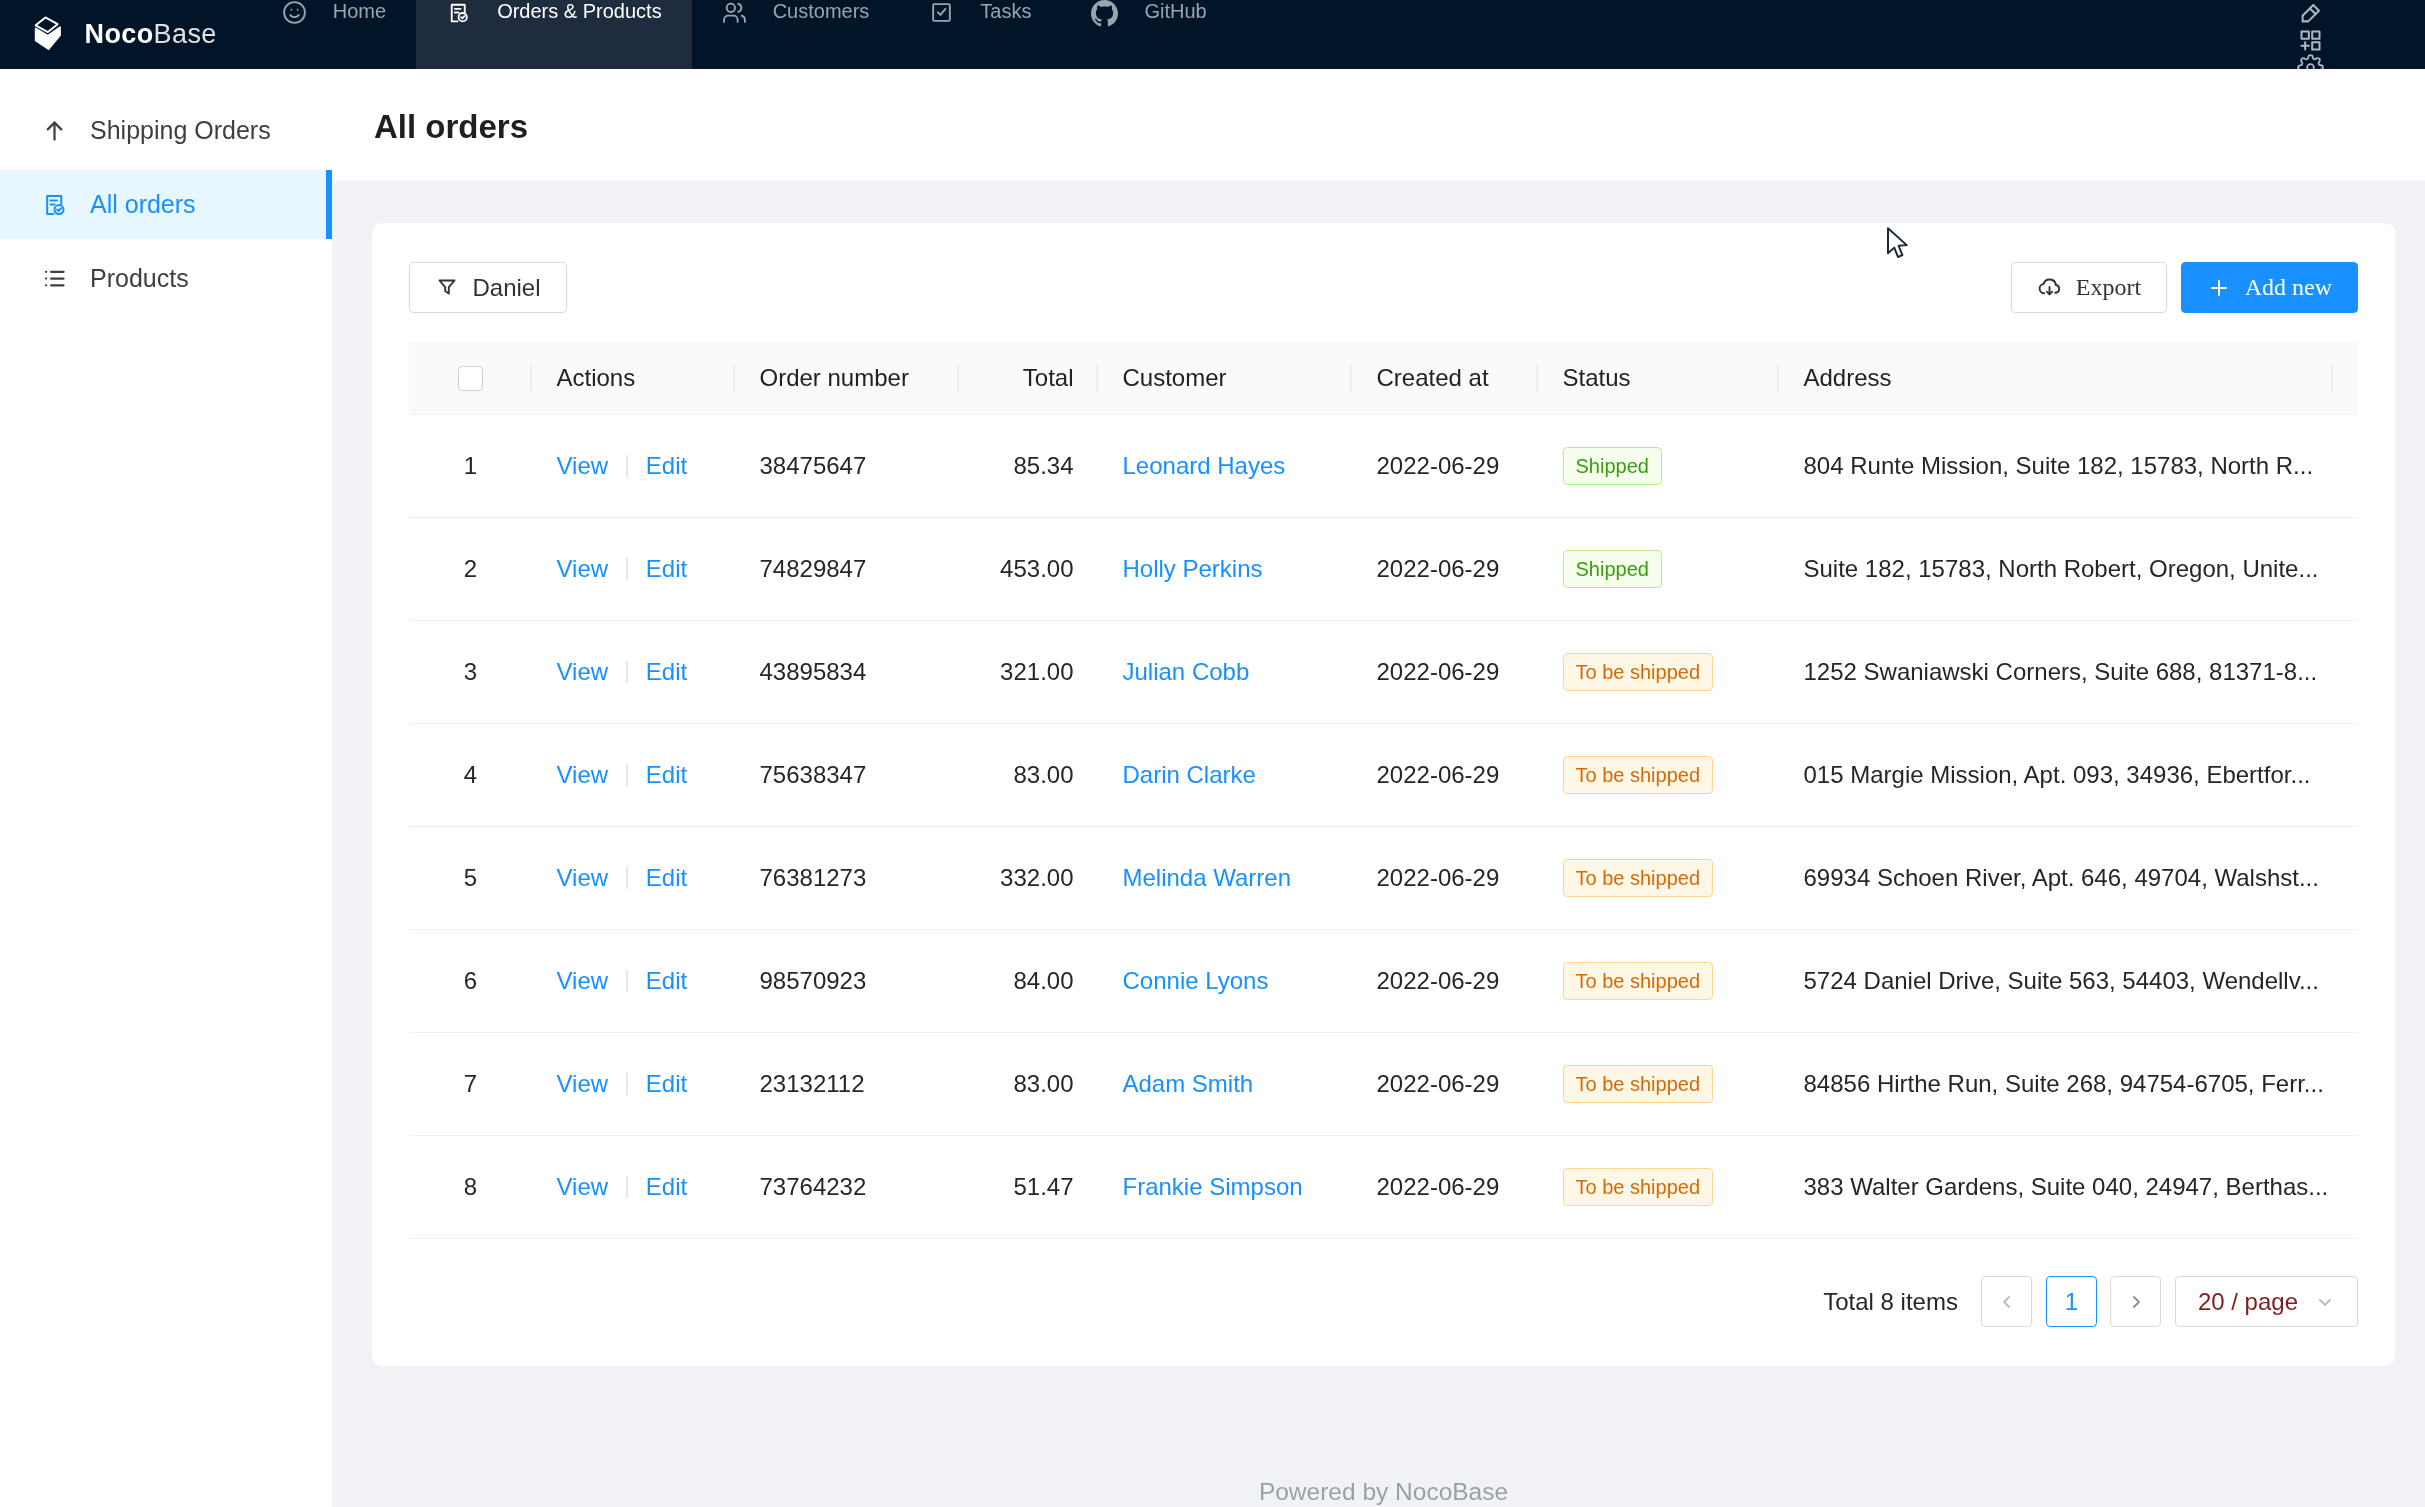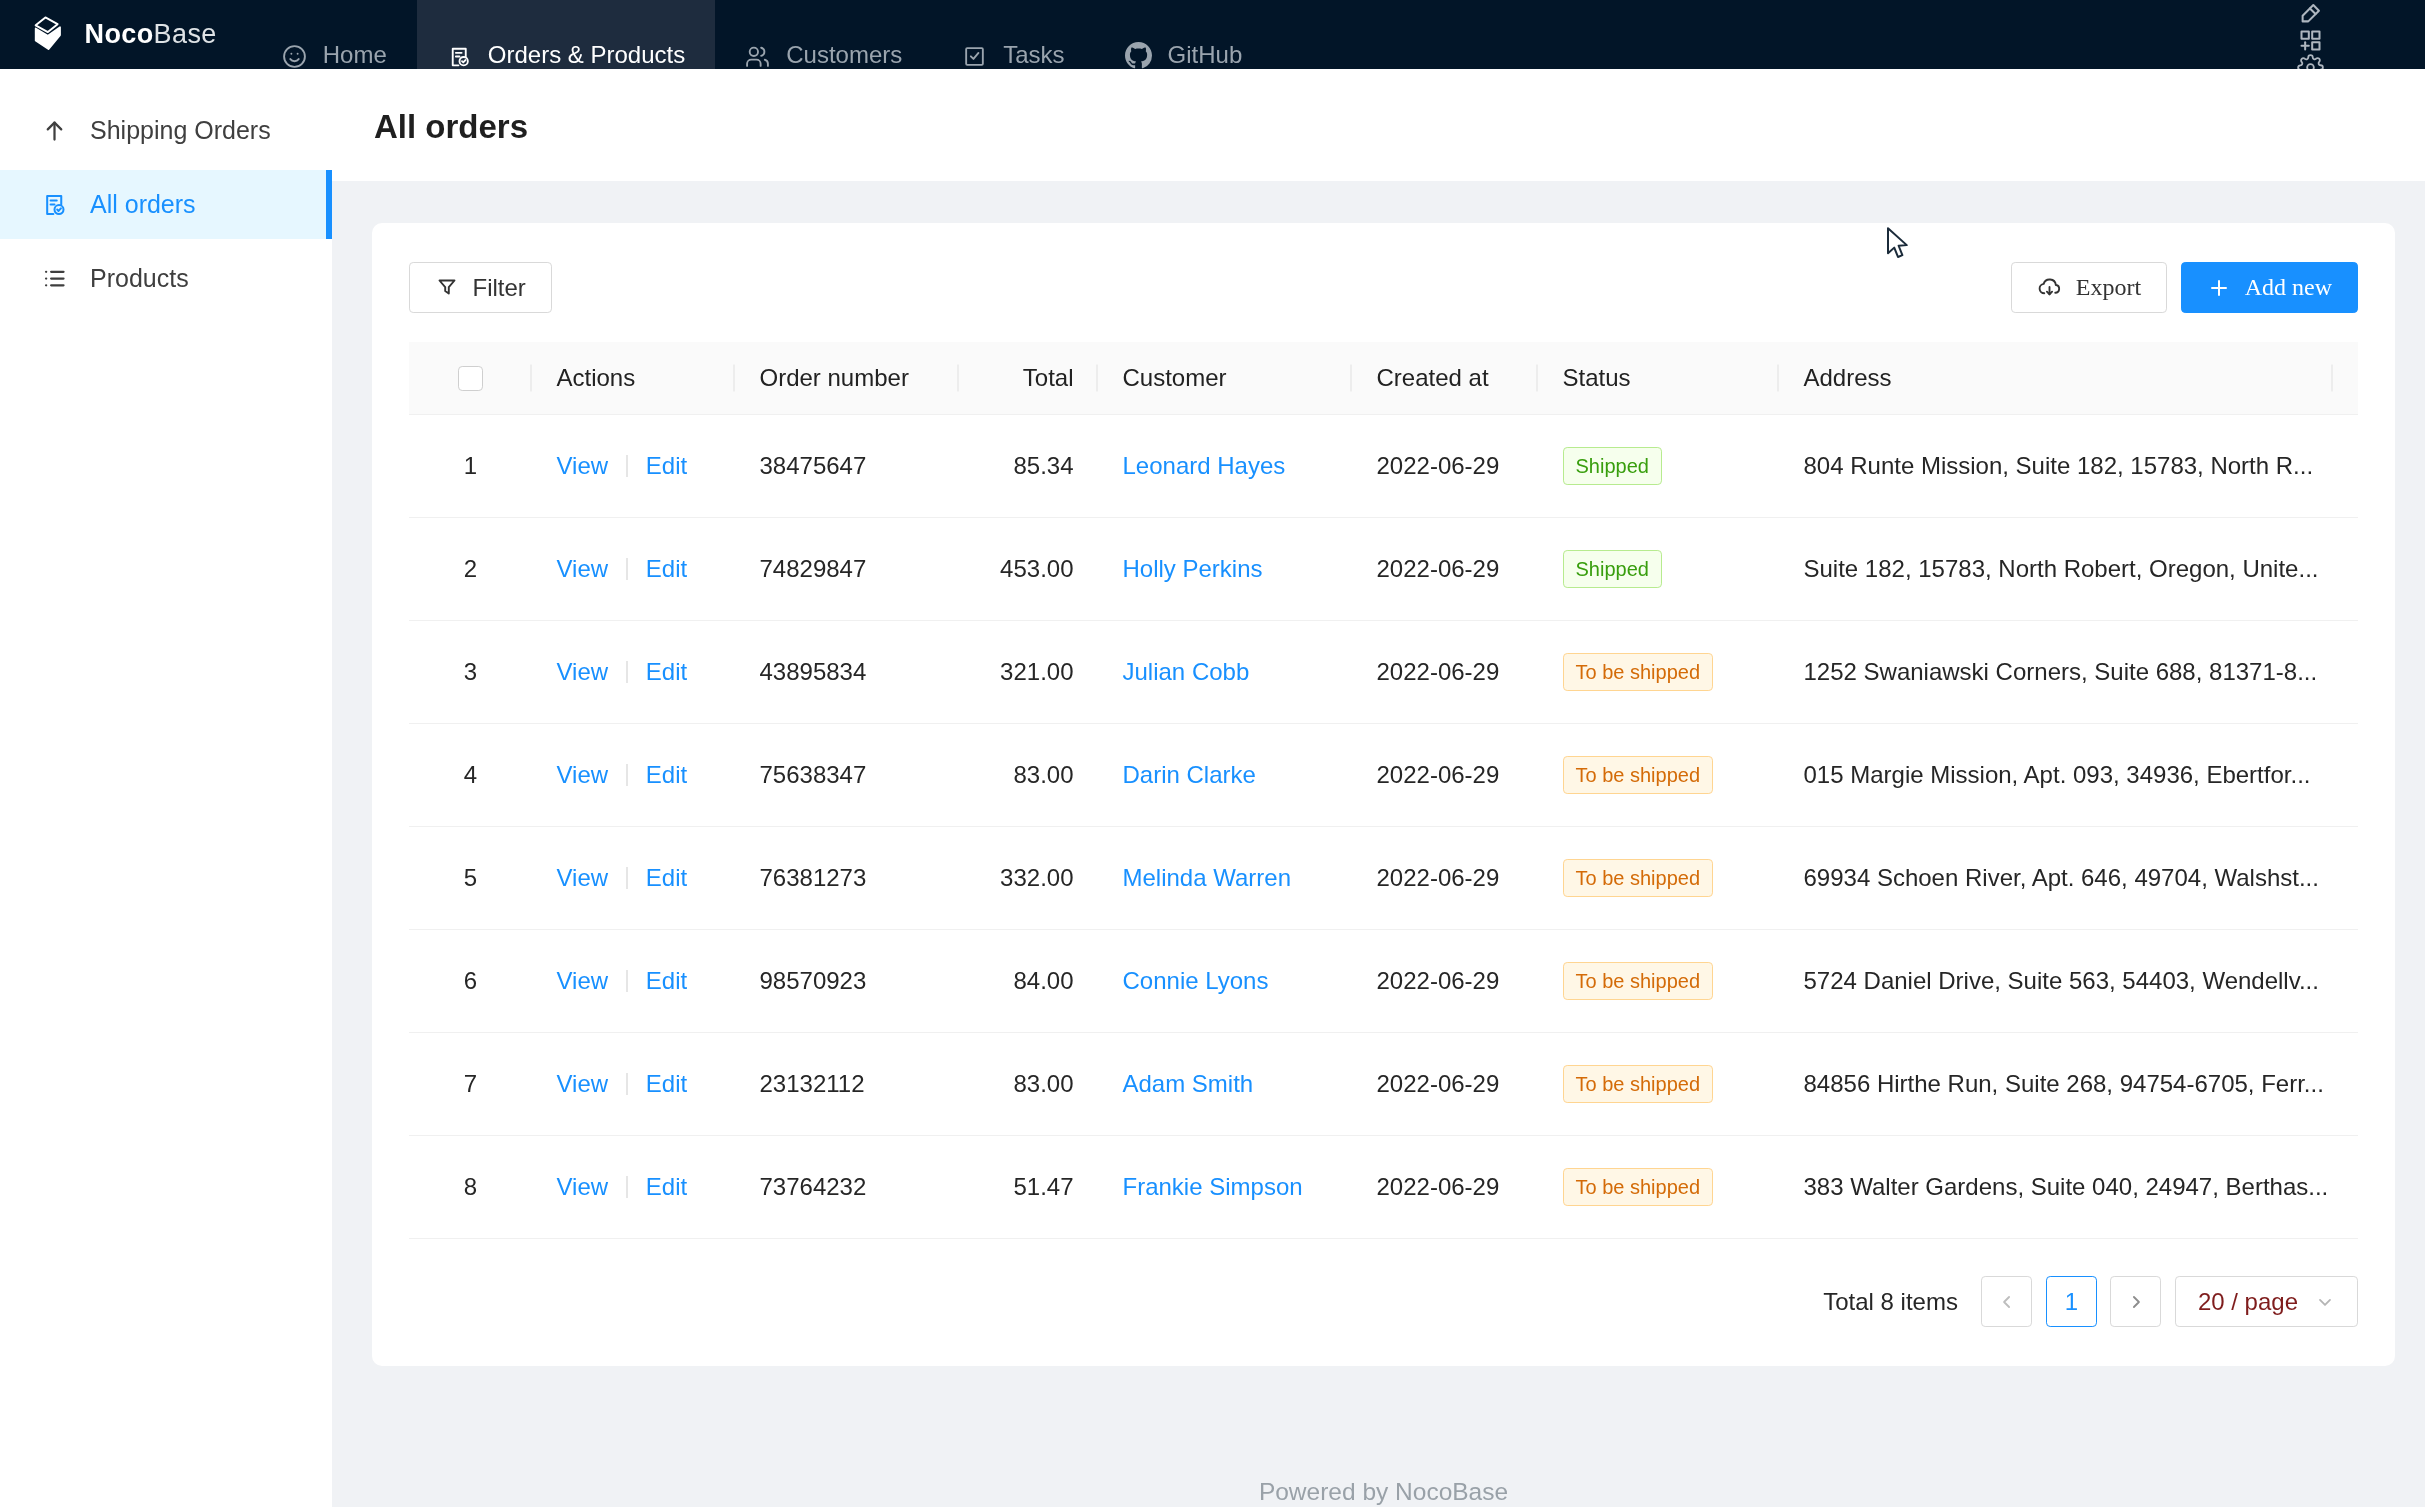--- a/index.html
+++ b/index.html
@@ -17,22 +17,22 @@
   .navbar {
     height: 69px; background: #021528;
     display: flex; align-items: stretch; color: #9aa4ae;
   }
   .brand { display: flex; align-items: center; gap: 13.5px; padding: 0 35px 0 32px; }
   .brand-text { font-size: 27px; letter-spacing: 0.4px; }
   .brand-text b { color: #ffffff; font-weight: 700; }
   .brand-text span { color: #dfe3e6; font-weight: 300; }
   .nav-menu { display: flex; align-items: stretch; }
   .nav-item {
-    display: flex; align-items: flex-end; gap: 16px;
-    padding: 0 30px; font-size: 24px; cursor: pointer; white-space: nowrap;
+    display: flex; align-items: flex-start; gap: 26px;
+    padding: 0 30px; font-size: 20px; cursor: pointer; white-space: nowrap;
   }
   .nav-item.active { background: #1e2c3e; color: #ffffff; }
   .nav-right { margin-left: auto; display: flex; align-items: center; padding-right: 34px; flex-direction: column; }
   .nav-icon-btn { padding: 0 21px; display: flex; align-items: center; cursor: pointer; color: #aeb6bf; }
   .nav-user { font-size: 24.5px; color: #ced3d8; margin-left: 22px; cursor: pointer; }
 
   
   .layout { display: flex; height: 1438px; }
   .sidebar { width: 332px; background: #ffffff; padding-top: 22px; flex: none; }
   .side-item {
@@ -251,21 +251,21 @@
     <div class="content">
       <div class="card">
 
         <div class="card-toolbar">
           <button class="btn">
             <span>
               <svg width="24" height="24" viewBox="0 0 24 24" fill="none" stroke="currentColor" stroke-width="1.9" stroke-linejoin="round">
                 <path d="M4.5 4.5h15l-5.7 6.6v6.4l-3.6-2.6v-3.8z"></path>
               </svg>
             </span>
-            <span>Filter</span>
+            <span>Daniel</span>
           </button>
           <div class="toolbar-right">
             <button class="btn">
               <span>
                 <svg width="25" height="25" viewBox="0 0 24 24" fill="none" stroke="currentColor" stroke-width="1.8" stroke-linecap="round" stroke-linejoin="round">
                   <path d="M7 17.5a4.5 4.5 0 0 1-.6-8.96 6 6 0 0 1 11.7 1.1A3.7 3.7 0 0 1 17.5 17"></path>
                   <line x1="12" y1="11.5" x2="12" y2="18.5"></line>
                     <polyline points="9.5,16 12,18.5 14.5,16"></polyline>
                 </svg>
               </span>

